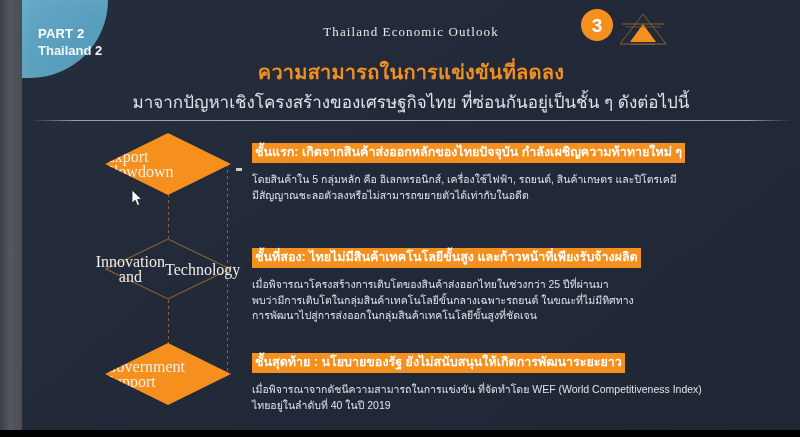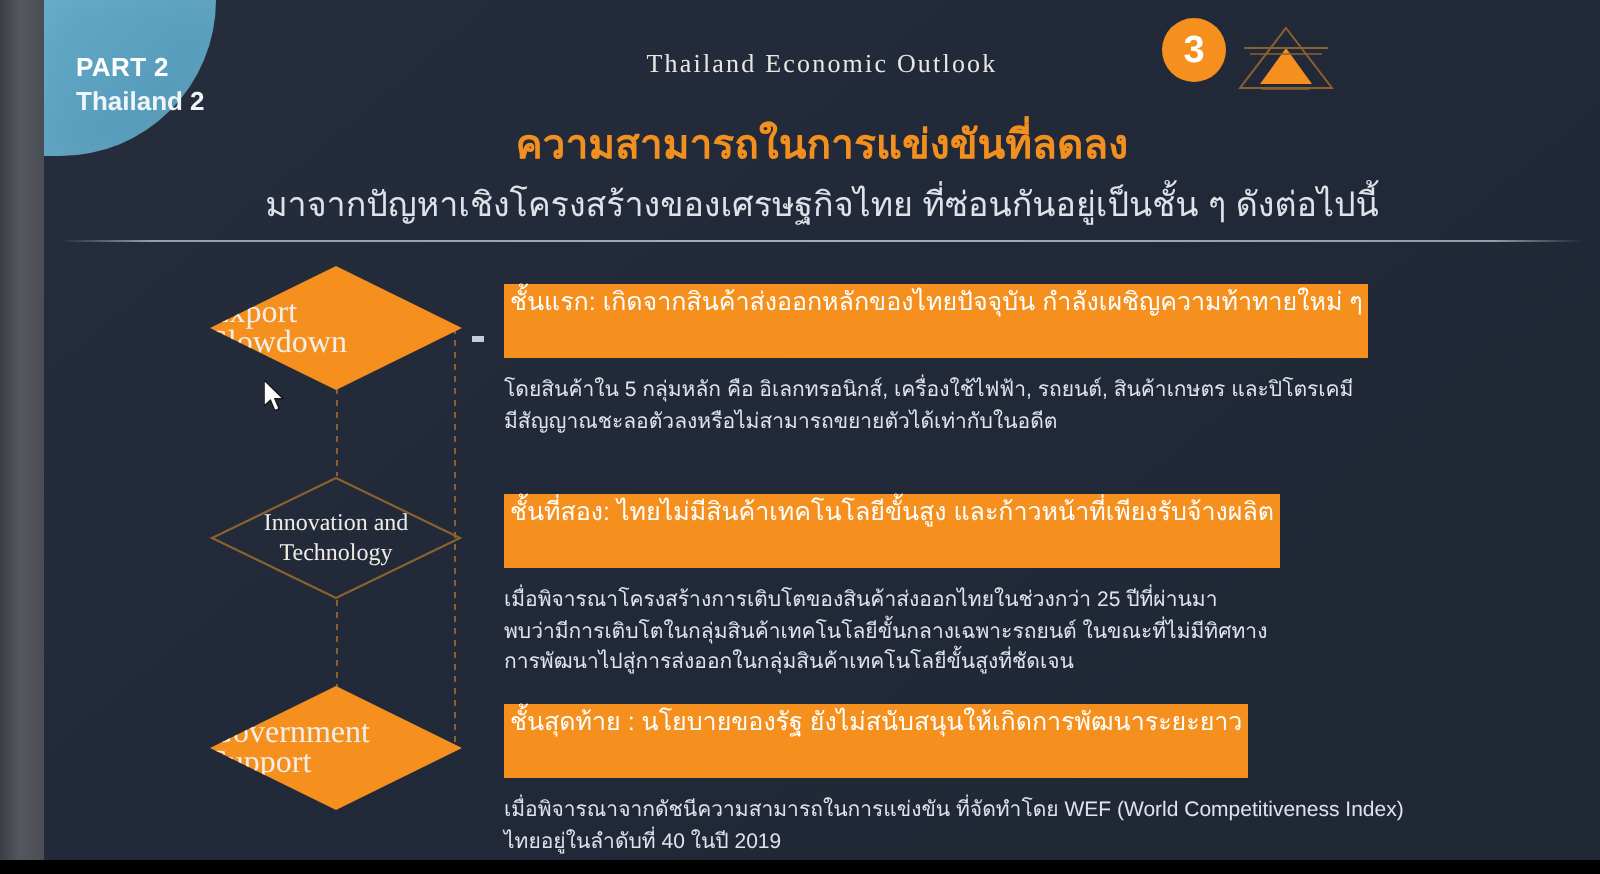--- a/index.html
+++ b/index.html
@@ -169,24 +169,24 @@
     background: #f5901e;
   }
   .dia-outline-svg {
     position: absolute;
     left: 0; top: 0;
   }
   #dia1 { left: 83px; top: 133px; }
   #dia2-wrap { position:absolute; left: 83px; top: 238px; width:126px; height:62px; }
   #dia2-label {
     position:absolute; left:0; top:0; width:126px; height:62px;
-    display:flex; flex-direction:column; align-items:center; justify-content:center;
+    display:flex; flex-direction:row; align-items:center; justify-content:center;
     text-align:center;
     font-family:"Liberation Serif", serif;
-    font-size: 12px; line-height: 15px; color:#f0ece5;
+    font-size: 16px; line-height: 15px; color:#f0ece5;
   }
   #dia3 { left: 83px; top: 343px; }
 
   
   #conn-vert {
     position: absolute;
     left: 205px;
     top: 164px;
     width: 1px;
     height: 210px;
@@ -221,22 +221,22 @@
   .block { position: absolute; left: 230px; width: 528px; }
   #block1 { top: 142px; }
   #block2 { top: 247px; }
   #block3 { top: 352px; }
 
   .blk-head {
     display: inline-block;
     background: #f5901e;
     color: #ffffff;
     font-size: 12.5px;
-    font-weight: normal;
-    padding: 2px 3px 20px 3px;
+    font-weight: bold;
+    padding: 2px 3px 3px 3px;
     line-height: 15px;
     white-space: nowrap;
   }
   .blk-body {
     color: #dfe3ea;
     font-size: 10.5px;
     line-height: 15.5px;
     margin-top: 9px;
   }
   .blk-body div { white-space: nowrap; }

